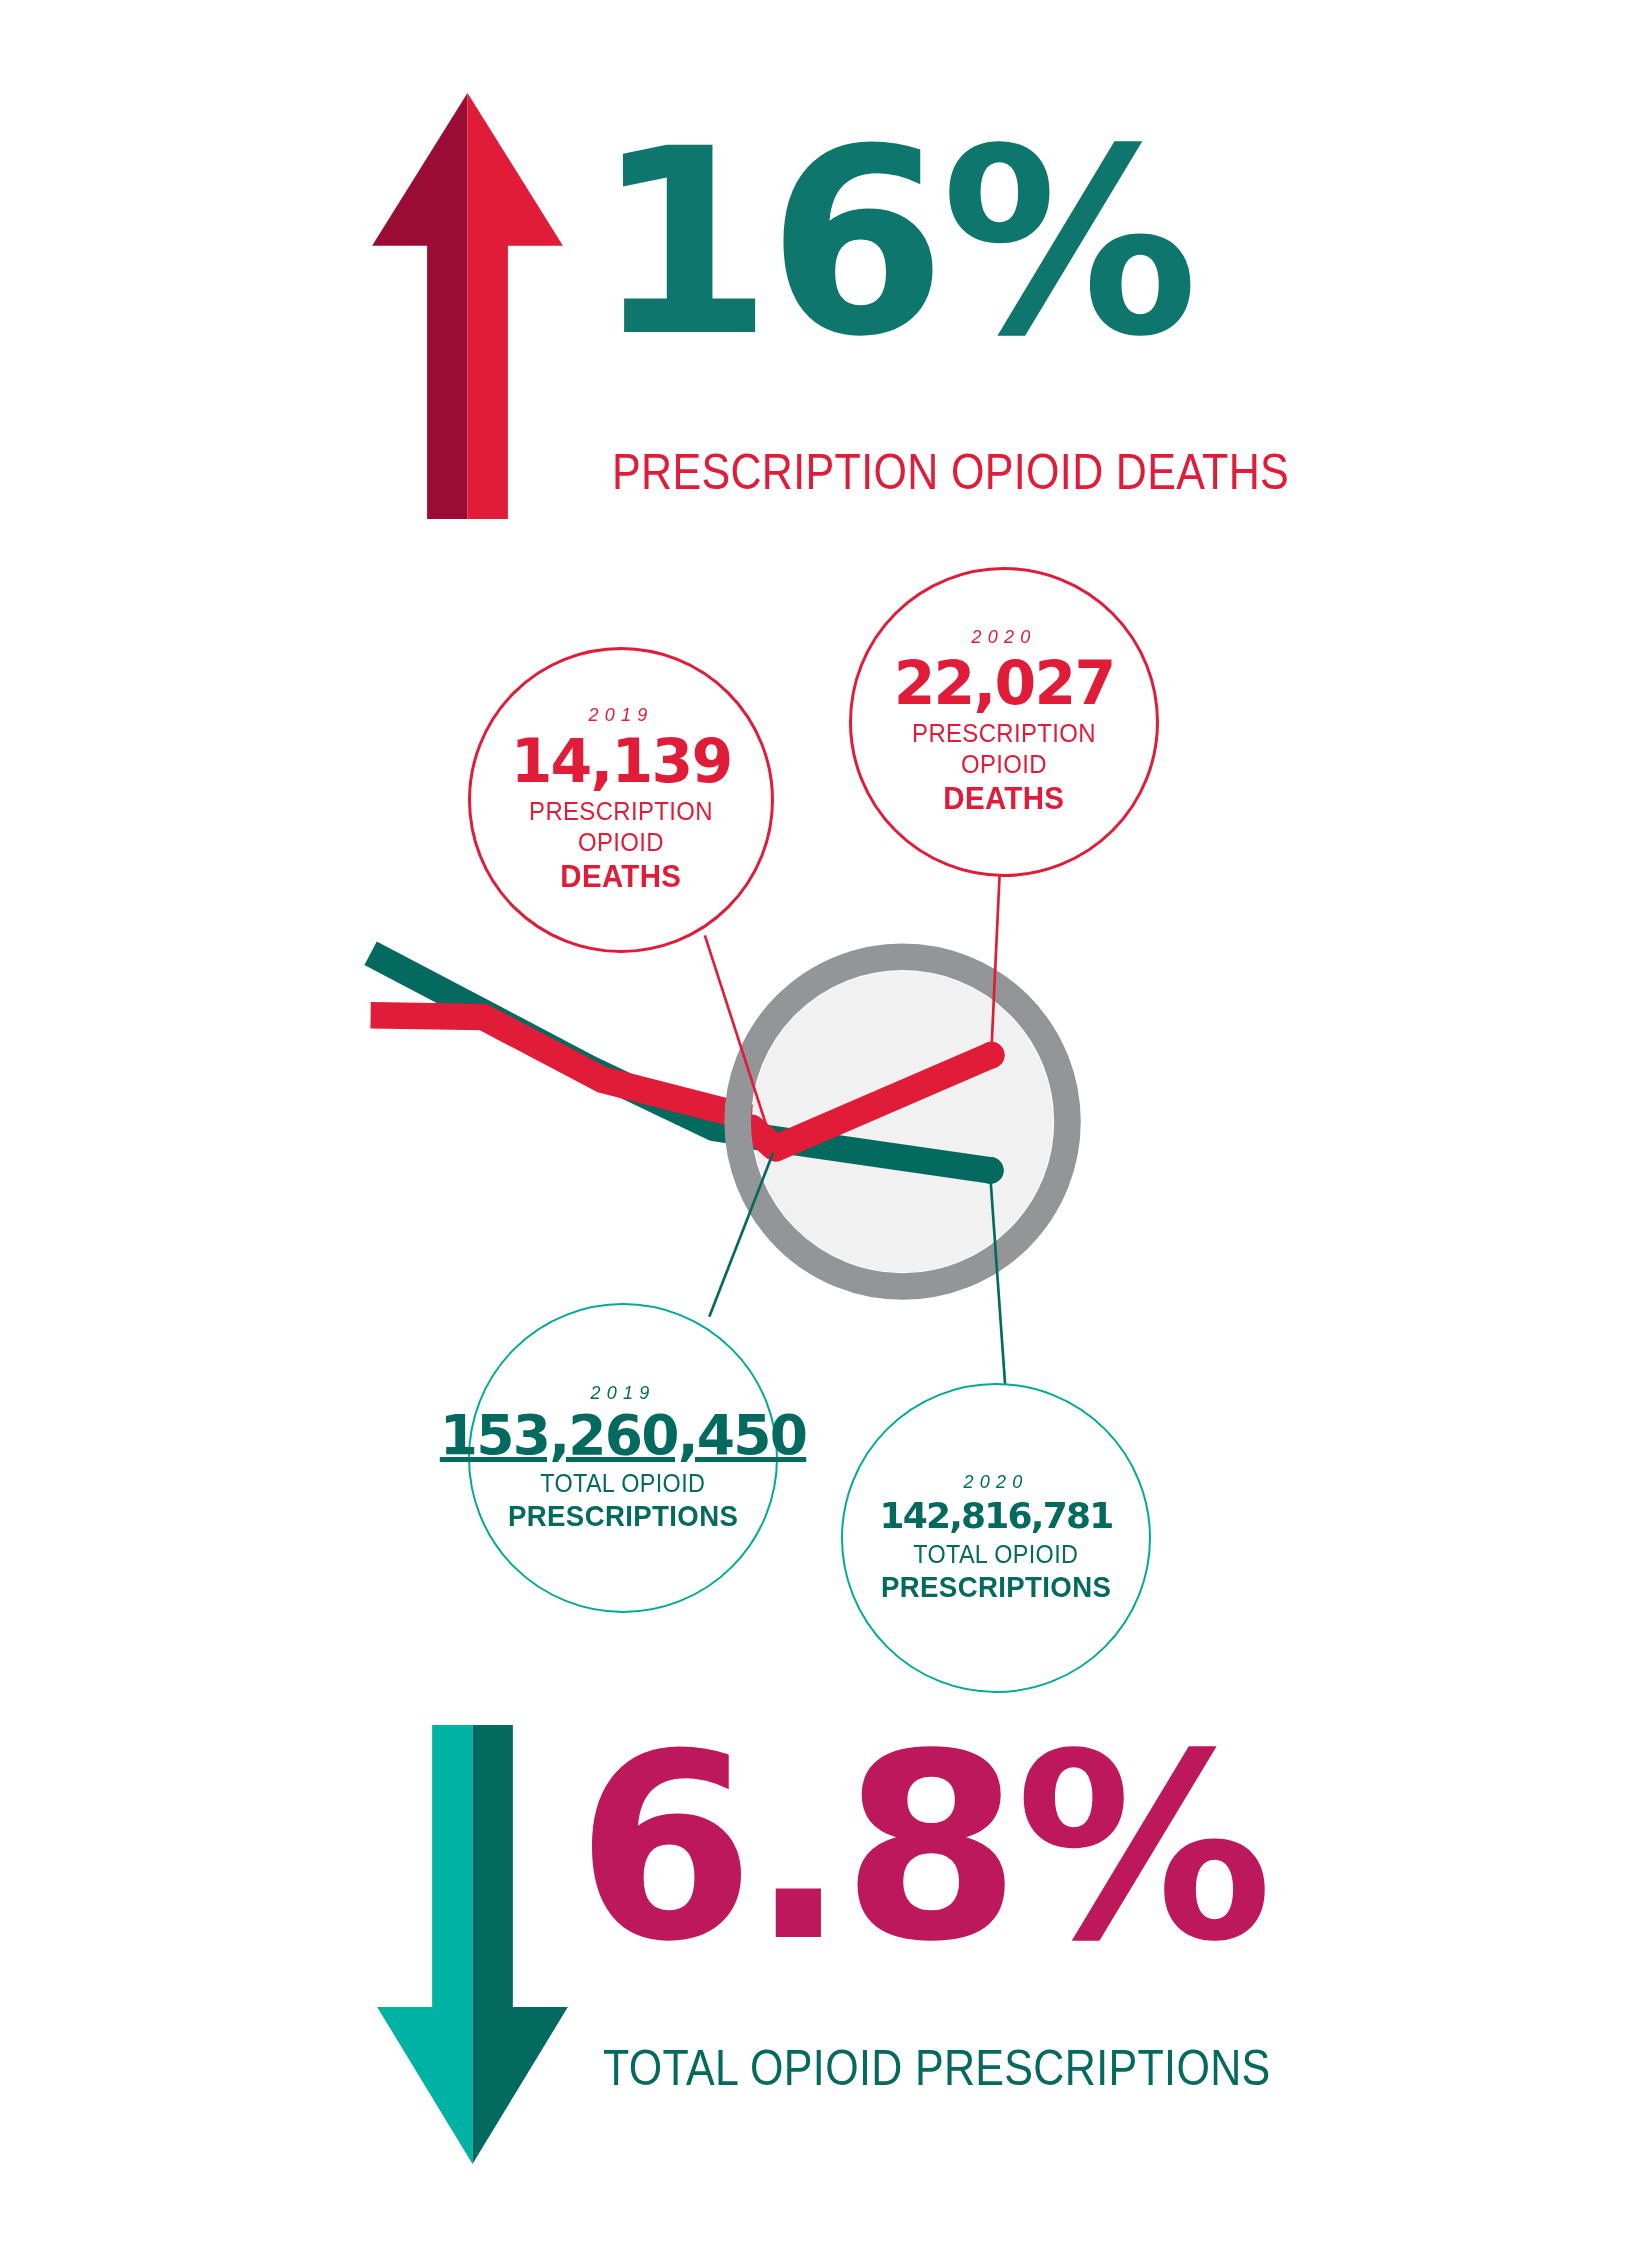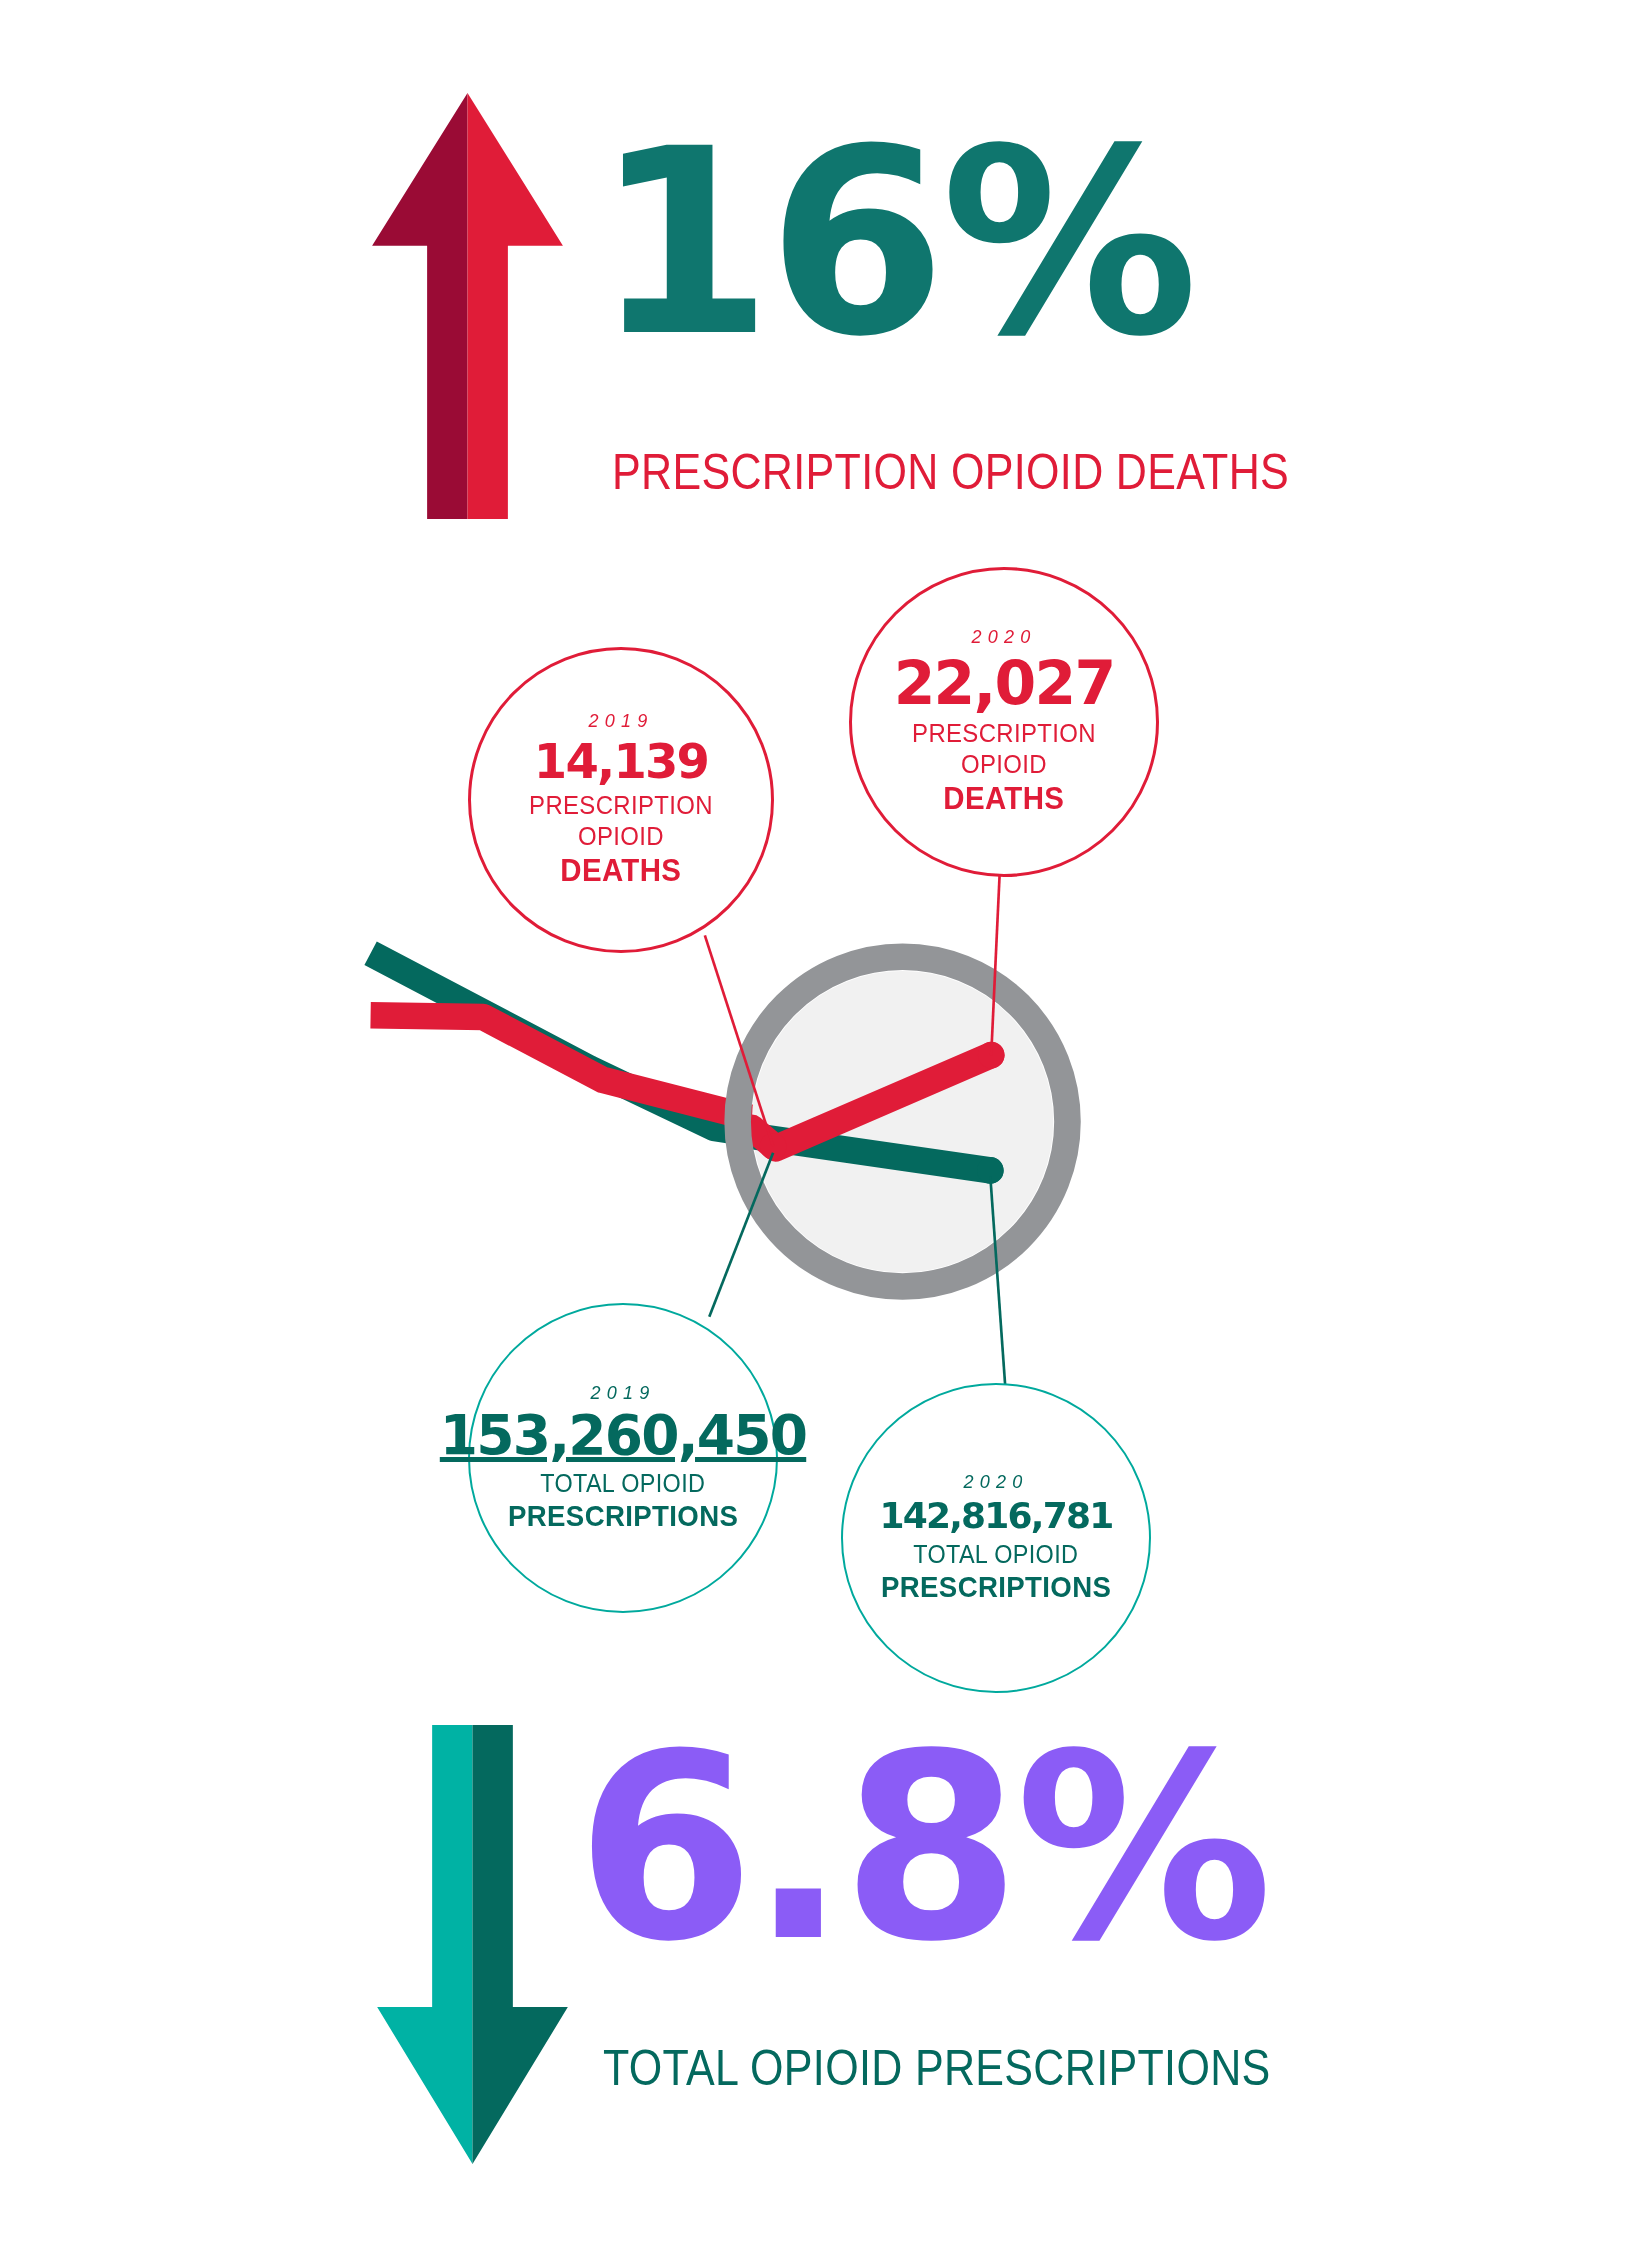--- a/index.html
+++ b/index.html
@@ -44,21 +44,21 @@
   #pct-up {
     left: 594px;
     top: 115px;
     font-size: 257px;
     color: #0f766e;
   }
   #pct-down {
     left: 576px;
     top: 1720px;
     font-size: 257px;
-    color: #8b5cf6;
+    color: #be185d;
   }
   .stat-caption {
     position: absolute;
     font-family: "Liberation Sans Narrow", "Liberation Sans", sans-serif;
     font-weight: 400;
     font-size: 50px;
     letter-spacing: 0.4px;
     white-space: nowrap;
     transform: scaleX(0.86);
     transform-origin: left center;
@@ -113,21 +113,21 @@
     letter-spacing: 0.4px;
     transform: scaleX(0.92);
   }
 
   #bubble-deaths-2019 {
     left: 468px; top: 647px;
     width: 306px; height: 306px;
     border: 3.5px solid #E01C38;
     color: #E01C38;
   }
-  #bubble-deaths-2019 .val { font-size: 48px; }
+  #bubble-deaths-2019 .val { font-size: 60px; }
   #bubble-deaths-2019 .lbl1 { font-size: 26.6px; }
   #bubble-deaths-2019 .lbl2 { font-size: 32px; }
 
   #bubble-deaths-2020 {
     left: 849px; top: 567px;
     width: 310px; height: 310px;
     border: 3.5px solid #E01C38;
     color: #E01C38;
   }
   #bubble-deaths-2020 .val { font-size: 60px; }

